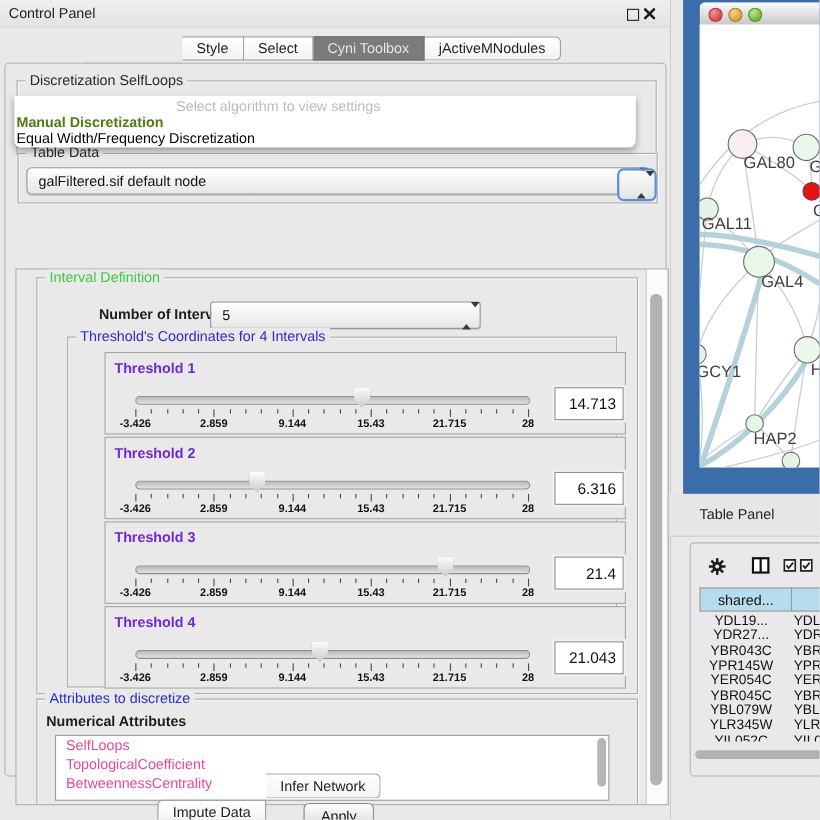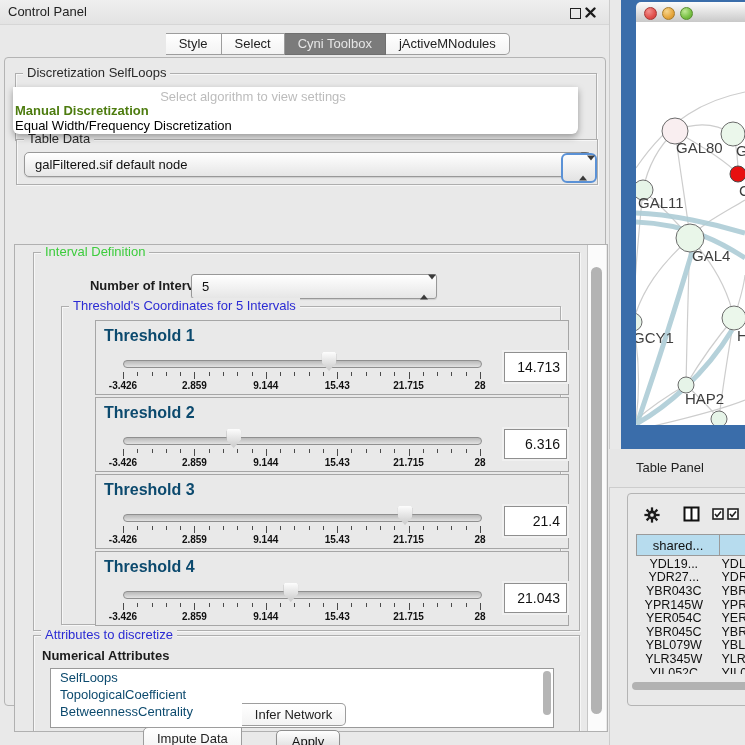--- a/index.html
+++ b/index.html
@@ -72,21 +72,21 @@
   #scroll-pane{left:9px;top:186px;width:592px;height:486px;border:1px solid #b0b0b0;background:#e9e9e9;overflow:hidden;}
   #main-vscroll{position:absolute;right:1px;top:0px;bottom:0px;width:18px;background:#fbfbfb;border-left:1px solid #c6c6c6;}
   #main-vscroll .thumb{position:absolute;left:3px;top:22px;width:11px;height:447px;border-radius:6px;background:#b3b3b3;}
 
   
   #num-intervals-label{left:45px;top:25px;width:133px;text-align:right;font-weight:bold;font-size:13px;}
   #num-intervals-combo{left:157px;top:21px;width:244px;height:23px;border-radius:3px;}
 
   
   .threshold-panel{position:absolute;left:33px;width:472px;height:73px;border:1px solid #a6a6a6;background:#e9e9e9;}
-  .t-label{position:absolute;left:8px;top:6px;font-weight:bold;font-size:16px;color:#0c4a6e;}
+  .t-label{position:absolute;left:8px;top:6px;font-weight:bold;font-size:13px;color:#6d28d9;}
   .slider-area{position:absolute;left:27px;top:30px;width:357px;height:40px;}
   .slider-track{position:absolute;left:0;top:9px;width:100%;height:6px;border:1px solid #8f8f8f;border-radius:4px;background:linear-gradient(#b9b9b9,#e2e2e2);}
   .slider-thumb{
     position:absolute;top:1px;width:15px;height:19px;transform:translateX(-50%);
     background:linear-gradient(#fdfdfd,#cacaca);
     clip-path:polygon(12% 0,88% 0,100% 12%,100% 55%,50% 100%,0 55%,0 12%);
     filter:drop-shadow(0 0 1px #6f6f6f);
   }
   .ticks{position:absolute;left:0;top:21px;width:100%;height:8px;}
   .tick{position:absolute;top:0;width:1px;height:4px;background:#4a4a4a;}
@@ -94,21 +94,21 @@
   .tick-labels{position:absolute;left:0;top:29px;width:100%;height:12px;}
   .tick-label{position:absolute;transform:translateX(-50%);font-size:10px;font-weight:bold;color:#111;white-space:nowrap;}
   .value-box{
     position:absolute;left:408px;top:31px;width:55px;height:28px;background:#ffffff;
     border:1px solid #8f8f8f;box-shadow:0 0 0 2px #f0f0f0;
     font-size:14px;color:#111;text-align:right;line-height:28px;padding-right:6px;
   }
 
   
   #attr-list{position:absolute;left:16px;top:32px;width:502px;height:58px;background:#ffffff;border:1px solid #999;overflow:hidden;}
-  #attr-list .item{padding-left:9px;height:17px;line-height:17px;font-size:13px;color:#0c4a6e;white-space:nowrap;}
+  #attr-list .item{padding-left:9px;height:17px;line-height:17px;font-size:13px;color:#ec4899;white-space:nowrap;}
   #attr-vscroll{position:absolute;right:2px;top:2px;width:8px;height:44px;border-radius:4px;background:#b5b5b5;}
   #numerical-attributes-label{position:absolute;left:8px;top:12px;font-weight:bold;font-size:13px;}
 
   
   #apply-button{
     left:271px;top:672px;width:62px;height:21px;border:1px solid #8f8f8f;border-radius:5px;
     background:linear-gradient(#fefefe,#d9d9d9);text-align:center;line-height:21px;font-size:13px;color:#111;
     box-shadow:0 1px 1px rgba(0,0,0,.15);
   }
 
@@ -197,21 +197,21 @@
       <div class="group" style="left:18px;top:7px;width:545px;height:377px;">
         <span class="group-title gt-green">Interval Definition</span>
 
         <div id="num-intervals-label" class="abs">Number of Intervals</div>
         <div id="num-intervals-combo" class="mac-combo">
           <span class="combo-text">5</span>
           <span class="arrows"><span class="up"></span><span class="down"></span></span>
         </div>
 
         <div class="group" style="left:27px;top:53px;width:498px;height:317px;">
-          <span class="group-title gt-blue">Threshold's Coordinates for 5 Intervals</span>
+          <span class="group-title gt-blue">Threshold's Coordinates for 4 Intervals</span>
 
           <div class="threshold-panel" style="top:13px;">
             <div class="t-label">Threshold 1</div>
             <div class="slider-area">
               <div class="slider-track"></div>
               <div class="slider-thumb" style="left: 57.7197%;"></div>
               <div class="ticks">
                   <span class="tick major" style="left: 0%;"></span>
                   <span class="tick" style="left: 4%;"></span>
                   <span class="tick" style="left: 8%;"></span>

